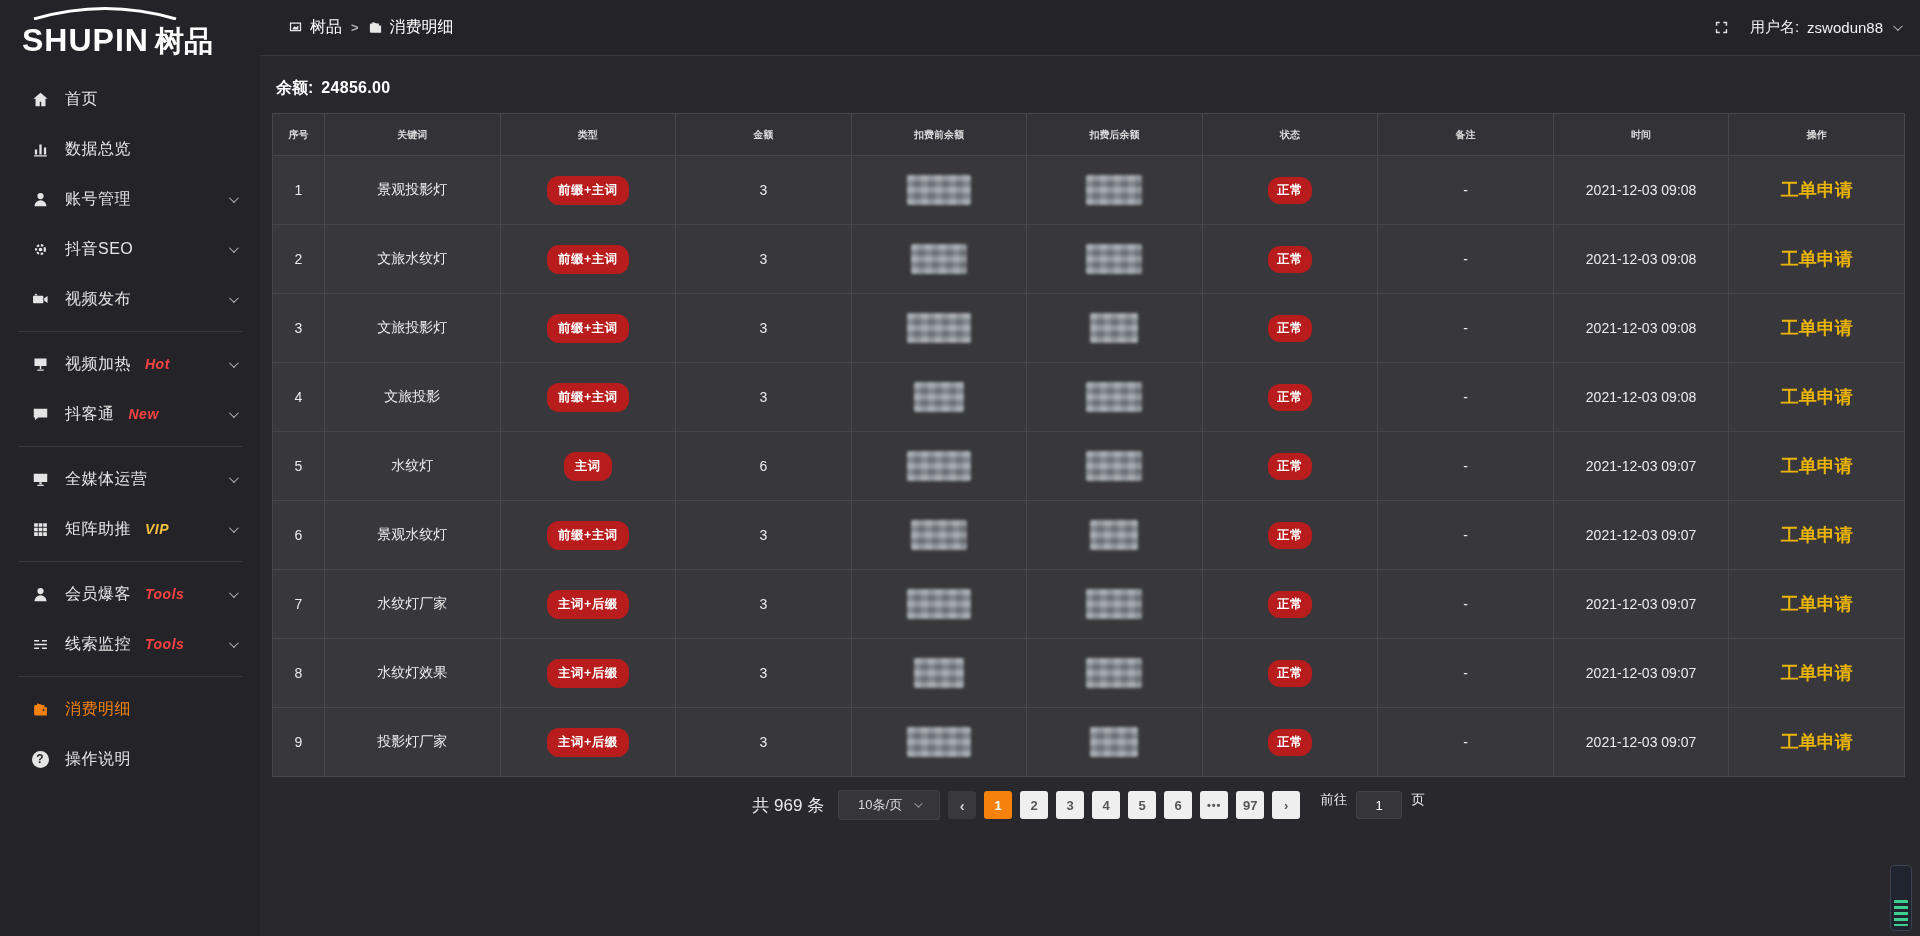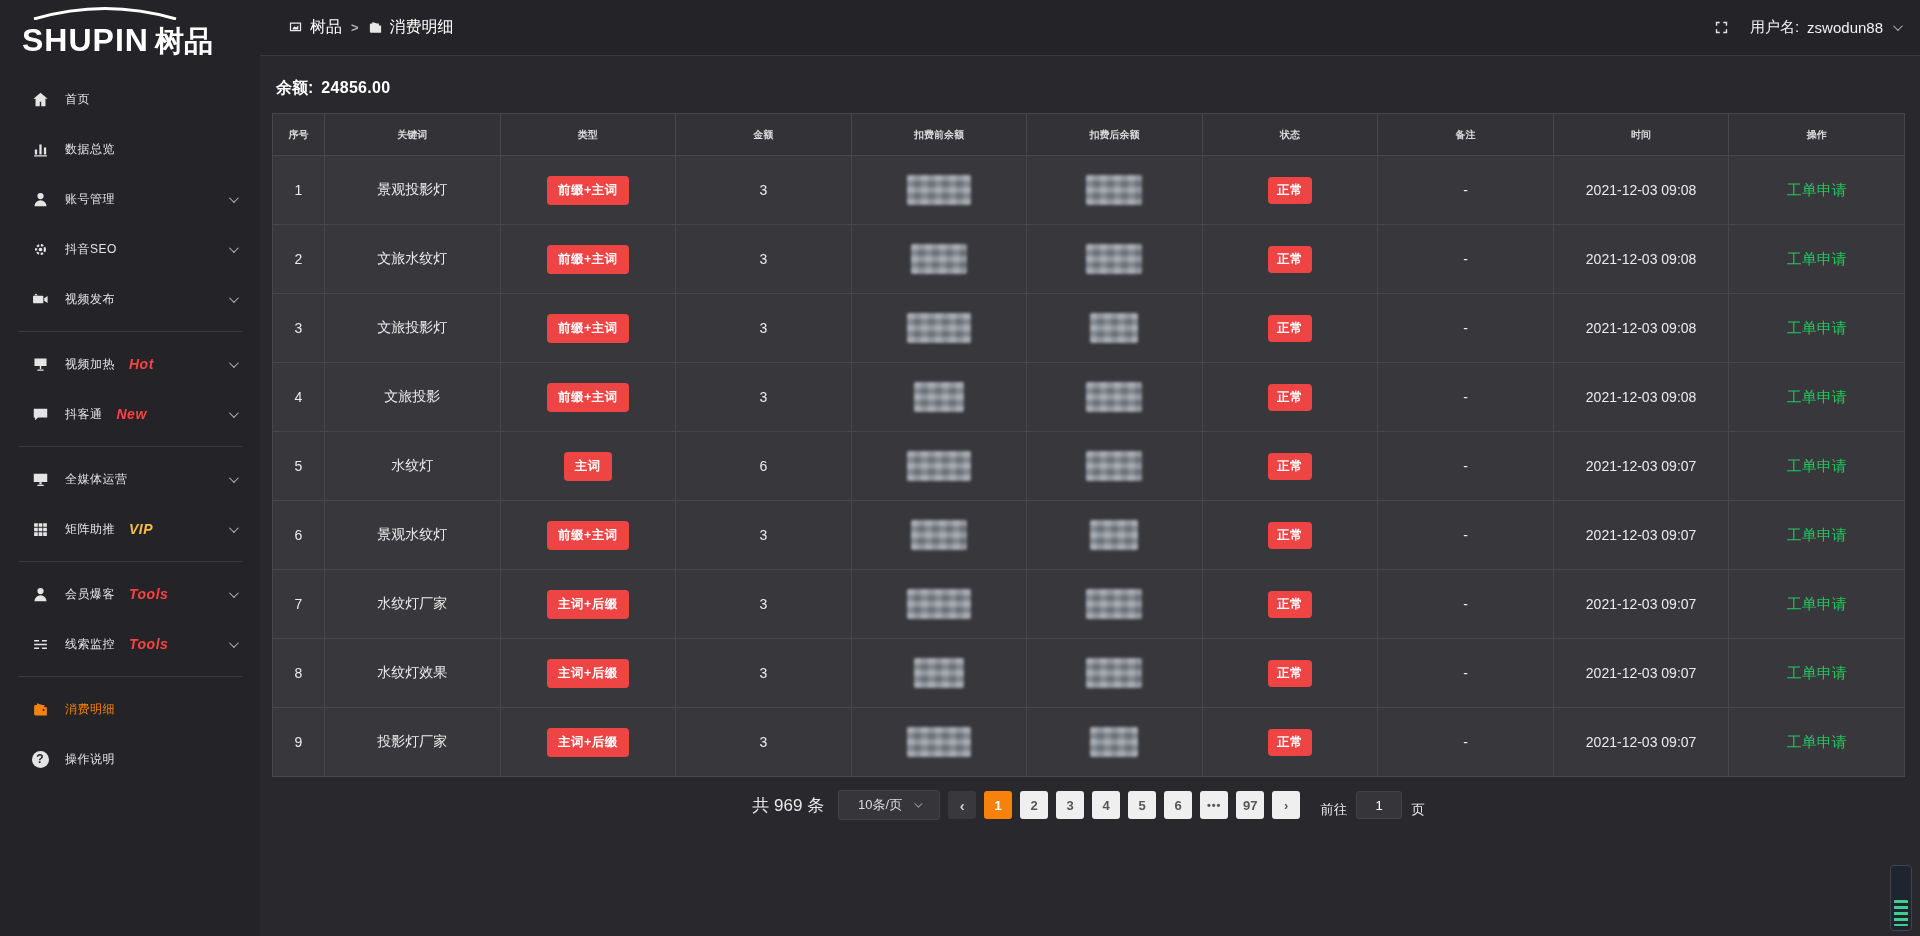--- a/index.html
+++ b/index.html
@@ -13,21 +13,21 @@
   
   .sidebar { width:260px; flex-shrink:0; background:#242428; height:100%; }
   .logo { height:64px; display:flex; align-items:flex-end; padding:10px 0 8px 22px; position:relative; }
   .logo-arc { position:absolute; top:6px; left:30px; }
   .logo-en { font-size:32px; font-weight:900; letter-spacing:1px; color:#fff; line-height:1; }
   .logo-cn { font-size:29px; font-weight:900; color:#fff; margin-left:6px; line-height:1; }
   .nav { padding-top:10px; }
   .nav-item { height:50px; display:flex; align-items:center; padding:0 24px 0 30px; cursor:pointer; color:#e4e4e4; }
   .nicon { width:20px; margin-right:15px; display:flex; align-items:center; justify-content:center; }
   .nicon svg { width:17px; height:17px; fill:currentColor; }
-  .nlabel { font-size:12px; letter-spacing:.5px; }
+  .nlabel { font-size:16px; letter-spacing:.5px; }
   .nbadge { font-style:italic; font-weight:bold; font-size:14px; margin-left:14px; letter-spacing:.5px; }
   .nbadge.red { color:#fb4242; }
   .nbadge.gold { color:#f7bf3e; }
   .chev { margin-left:auto; width:7px; height:7px; border-right:1.7px solid #b5b5b5; border-bottom:1.7px solid #b5b5b5; transform:rotate(45deg) translateY(-2px); }
   .nav-item.active { color:#f6820d; }
   .divider { border-top:1px solid #3a3a3e; margin:7px 18px; }
   .q-circle { width:17px; height:17px; border-radius:50%; background:#e4e4e4; color:#242428; font-size:12px; font-weight:bold; display:flex; align-items:center; justify-content:center; }
   .q-circle::before { content:"?"; }
 
   
@@ -44,43 +44,43 @@
 
   .content { padding:0 15px 0 12px; }
   .balance { margin:22px 0 14px 4px; font-size:16px; font-weight:bold; color:#fff; }
   .balance b { margin-left:8px; letter-spacing:.3px; }
 
   
   table { width:100%; border-collapse:collapse; table-layout:fixed; background:#38383c; }
   th, td { border:1px solid #46464b; text-align:center; overflow:hidden; }
   th { background:#333337; height:42px; font-size:10px; font-weight:bold; color:#dadada; }
   td { height:69px; font-size:14px; color:#ececec; }
-  .badge { background:#ef4444; color:#fff; border-radius:4px; padding:6px 11px; font-size:12.5px; font-weight:bold; display:inline-block; letter-spacing:.5px; }
+  .badge { background:#b91c1c; color:#fff; border-radius:12px; padding:6px 11px; font-size:12.5px; font-weight:bold; display:inline-block; letter-spacing:.5px; }
   .badge.status { padding:5px 9px; }
-  .action-link { color:#22c55e; font-size:15px; cursor:pointer; }
+  .action-link { color:#eab308; font-size:18px; cursor:pointer;font-weight:bold; }
   .redacted { width:56px; height:30px; margin:0 auto; border-radius:2px; opacity:.92;
     background:
       repeating-linear-gradient(0deg, rgba(255,255,255,.22) 0 6px, rgba(0,0,0,.10) 6px 12px),
       repeating-linear-gradient(90deg, #9aa0a8 0 7px, #7e848c 7px 14px);
     filter: blur(1.4px);
   }
   tbody tr:nth-child(odd) td:nth-child(5) .redacted { width:64px; }
   tbody tr:nth-child(3n) td:nth-child(6) .redacted { width:48px; }
   tbody tr:nth-child(4n) td:nth-child(5) .redacted { width:50px; }
 
   
   .pagination { display:flex; align-items:center; justify-content:center; gap:8px; margin-top:13px; color:#e8e8e8; }
   .pg-total { font-size:17px; margin-right:6px; }
   .page-size { width:102px; height:30px; background:#35353a; border:1px solid #424248; border-radius:3px; display:flex; align-items:center; justify-content:center; gap:12px; font-size:13px; color:#dcdcdc; cursor:pointer; }
   .page-size .chev { margin-left:0; width:6px; height:6px; border-color:#9a9a9a; }
   .pbtn { min-width:28px; height:28px; padding:0 6px; border:none; border-radius:3px; background:#efefef; color:#565656; font-size:13px; font-weight:bold; font-family:inherit; display:flex; align-items:center; justify-content:center; cursor:pointer; }
   .pbtn.prev { background:#38383d; color:#d0d0d0; font-size:15px; }
   .pbtn.active { background:#f6820d; color:#fff; }
   .pbtn.dots { letter-spacing:1px; font-size:11px; }
-  .goto { display:flex; align-items:flex-end; gap:9px; margin-left:12px; font-size:13.5px; }
+  .goto { display:flex; align-items:flex-start; gap:9px; margin-left:12px; font-size:13.5px; }
   .goto input { width:46px; height:28px; background:#35353a; border:1px solid #424248; border-radius:3px; color:#fff; text-align:center; font-size:13px; font-family:inherit; }
 
   
   .footer { position:absolute; left:0; right:0; bottom:0; height:48px; background:#28282c; display:flex; align-items:center; justify-content:center; font-size:14px; color:#dcdcdc; }
   .floating-widget { position:absolute; right:8px; bottom:5px; width:22px; height:66px; background:#20242e; border:1px solid #3c4456; border-radius:4px; cursor:pointer; }
   .floating-widget::after { content:""; position:absolute; left:3px; right:3px; bottom:4px; height:26px;
     background:repeating-linear-gradient(180deg, #3ecf8e 0 3px, #20242e 3px 6px); border-radius:1px; }
 </style>
 </head>
 <body>

